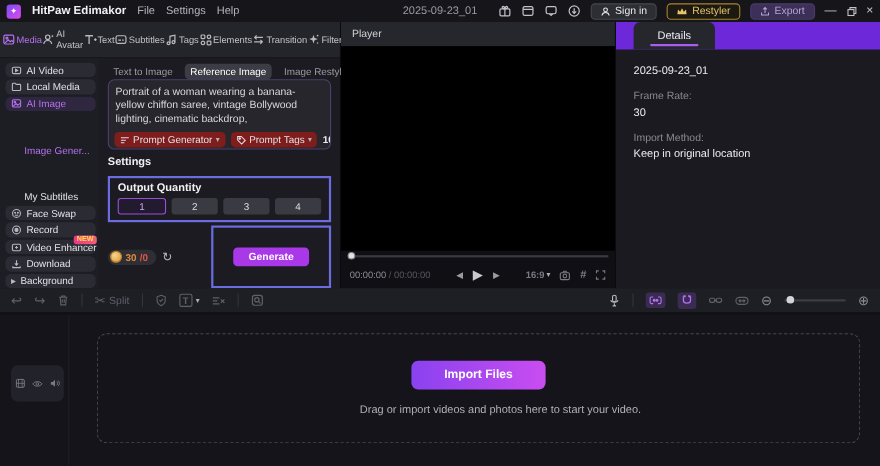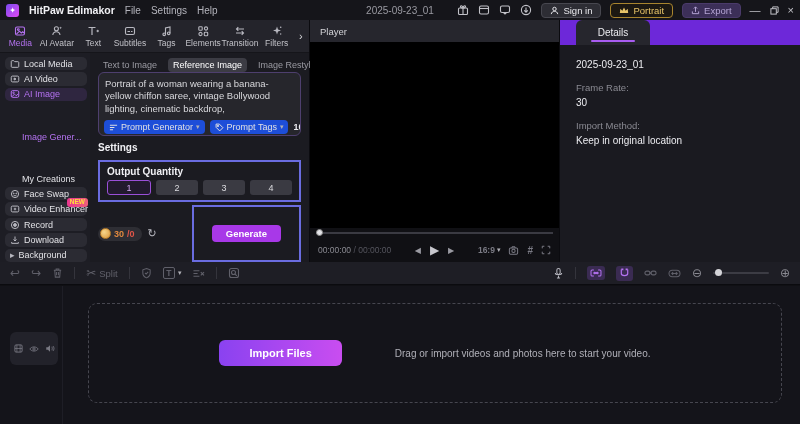--- a/index.html
+++ b/index.html
@@ -20,21 +20,21 @@
   .pill-purchase { background:#1c1812; border:1px solid #a8842e; color:#e8c468; }
   .pill-export { background:#3c2f58; border:1px solid #4a3a6a; color:#b4a4d4; }
   .winctl { color:#c2c2c8; font-size:11px; display:inline-flex; align-items:center; }
 
   
   .main { position:absolute; top:20px; left:0; right:0; height:242px; display:flex; }
 
   
   .panel-left { width:310px; background:#1d1d24; border-right:1px solid #0b0b0f; display:flex; flex-direction:column; }
   .tabstrip { height:33px; background:#24242b; display:flex; align-items:center; padding:0 2px; border-bottom:1px solid #15151a; }
-  .ntab { flex:1; display:flex; flex-direction:column; align-items:center; justify-content:center; gap:1px; color:#c2c2c8; font-size:8.5px; cursor:pointer; }
+  .ntab { flex:1; display:flex; flex-direction:row; align-items:center; justify-content:center; gap:1px; color:#c2c2c8; font-size:8.5px; cursor:pointer; }
   .ntab .nicon { color:#b8b8c0; display:flex; }
   .ntab.active, .ntab.active .nicon { color:#b472f0; }
   .overflow { width:12px; color:#d8d8dc; font-size:11px; display:flex; align-items:center; justify-content:center; }
   .panel-left-body { flex:1; display:flex; min-height:0; }
 
   
   .sidebar { width:90px; padding:4px 3px 0 5px; display:flex; flex-direction:column; gap:2px; background:#1d1d24; }
   .s-item { height:19px; border-radius:5px; background:#2b2b33; display:flex; align-items:center; gap:4px; padding:0 5px; font-size:9px; color:#e2e2e6; position:relative; cursor:pointer; white-space:nowrap; }
   .s-item .sic { color:#b8b8c0; display:inline-flex; flex:0 0 auto; }
   .s-item.sel { background:#2f2640; color:#b472f0; }
@@ -45,21 +45,21 @@
 
   
   .genpanel { flex:1; background:#1b1b21; padding:5px 8px 0 8px; display:flex; flex-direction:column; min-width:0; }
   .g-tabs { display:flex; align-items:center; gap:6px; height:16px; font-size:9px; color:#9a9aa2; }
   .g-tab { padding:2px 5px; border-radius:4px; cursor:pointer; white-space:nowrap; }
   .g-tab.active { background:#3c3c44; color:#fff; }
   .g-label { font-weight:bold; color:#f0f0f4; font-size:10px; margin:4px 0 3px 0; }
   .promptbox { border:1px solid #4e3f6e; border-radius:6px; background:#26262c; height:88px; display:flex; flex-direction:column; overflow:hidden; }
   .prompt-text { flex:1; padding:5px 6px; font-size:9.5px; line-height:1.3; color:#d8d8dc; }
   .prompt-foot { display:flex; align-items:center; gap:5px; padding:0 6px 5px 5px; font-size:9px; }
-  .mini-pill { display:inline-flex; align-items:center; gap:3px; background:#1d4ed8; border-radius:4px; padding:2px 5px; color:#e0e0e4; cursor:pointer; white-space:nowrap; }
+  .mini-pill { display:inline-flex; align-items:center; gap:3px; background:#7f1d1d; border-radius:4px; padding:2px 5px; color:#e0e0e4; cursor:pointer; white-space:nowrap; }
   .caret { font-size:7px; color:#b0b0b6; }
   .charcount { margin-left:auto; color:#6a6a72; }
   .charcount b { color:#ececf0; font-weight:bold; }
   .oq-annot { margin-top:4px; border:2px solid #6a6ce0; padding:4px 7px 5px 7px; }
   .oq-title { font-weight:bold; color:#f0f0f4; font-size:10px; margin-bottom:3px; }
   .oq-row { display:flex; gap:5px; }
   .oq-btn { flex:1; height:15px; border-radius:3px; background:#3a3a42; color:#dcdce0; font-size:9px; display:flex; align-items:center; justify-content:center; cursor:pointer; }
   .oq-btn.sel { background:#221a2e; border:1px solid #9a4fd8; color:#cfa4ee; }
   .g-foot { display:flex; align-items:center; margin-top:3px; }
   .credits { display:inline-flex; align-items:center; gap:3px; background:#2e2e34; border-radius:8px; height:14px; padding:0 7px 0 2px; font-size:9px; }
@@ -106,21 +106,21 @@
   .t-ic.lit { color:#b8b8c0; }
   .t-ic.purple { background:#3a2b52; border-radius:3px; padding:2px 3px; color:#b472f0; }
   .zoom-slider { width:56px; height:2px; background:#3c3c44; border-radius:1px; position:relative; }
   .zoom-knob { position:absolute; left:2px; top:-3px; width:7px; height:7px; border-radius:50%; background:#d4d4d8; }
   .zsym { font-size:12px; color:#8a8a92; }
 
   
   .timeline { position:absolute; top:286px; left:0; right:0; bottom:0; background:#14141a; }
   .trackhead { position:absolute; left:10px; top:46px; width:48px; height:33px; background:#22222a; border-radius:6px; display:flex; align-items:center; justify-content:center; gap:6px; color:#7a7a84; }
   .tl-divider { position:absolute; left:62px; top:0; bottom:0; width:1px; background:#1e1e26; }
-  .dropzone { position:absolute; left:88px; right:18px; top:17px; bottom:21px; border:1px dashed #46464f; border-radius:9px; display:flex; flex-direction:row; align-items:center; justify-content:center; gap:13px; }
+  .dropzone { position:absolute; left:88px; right:18px; top:17px; bottom:21px; border:1px dashed #46464f; border-radius:9px; display:flex; flex-direction:column; align-items:center; justify-content:center; gap:13px; }
   .import-btn { background:linear-gradient(90deg,#8a42f0,#c94df0); color:#fff; font-weight:bold; font-size:11px; border:none; border-radius:6px; padding:7px 30px; cursor:pointer; }
   .drop-hint { color:#b0b0b8; font-size:10px;margin-left:40px; }
 
   svg { display:block; }
 </style>
 </head>
 <body>
 
 <div id="app">
 
@@ -165,21 +165,21 @@
             </svg>
           </span>
         <span>Sign in</span>
       </span>
       <span class="pill pill-purchase">
         <span>
             <svg width="10" height="9" viewBox="0 0 12 10" fill="currentColor">
               <path d="M1 8 L1.6 2.8 L4 5.2 L6 1.5 L8 5.2 L10.4 2.8 L11 8 Z"></path>
             </svg>
           </span>
-        <span>Portrait</span>
+        <span>Restyler</span>
       </span>
       <span class="pill pill-export">
         <span>
             <svg width="9" height="9" viewBox="0 0 10 10" fill="none" stroke="currentColor" stroke-width="1.1">
               <path d="M5 6.5 V1 M3.2 2.8 L5 1 L6.8 2.8"></path>
               <path d="M1.5 6 V8.5 H8.5 V6"></path>
             </svg>
           </span>
         <span>Export</span>
       </span>
@@ -278,79 +278,79 @@
         </div>
         <span class="overflow">›</span>
       </div>
 
       <div class="panel-left-body">
 
         <div class="sidebar">
           <div class="s-item">
             <span class="sic">
                 <svg width="10" height="10" viewBox="0 0 12 12" fill="none" stroke="currentColor" stroke-width="1.2">
-                  <path d="M1.5 3 C1.5 2.4 1.9 2 2.5 2 H4.5 L5.7 3.2 H9.5 C10.1 3.2 10.5 3.6 10.5 4.2 V9 C10.5 9.6 10.1 10 9.5 10 H2.5 C1.9 10 1.5 9.6 1.5 9 Z"></path>
-                </svg>
-              </span>
-            <span>Local Media</span>
-          </div>
-          <div class="s-item">
-            <span class="sic">
-                <svg width="10" height="10" viewBox="0 0 12 12" fill="none" stroke="currentColor" stroke-width="1.2">
                   <rect x="1.5" y="2.5" width="9" height="7" rx="1.5"></rect>
                   <path d="M5 4.8 L7.2 6 L5 7.2 Z" fill="currentColor"></path>
                 </svg>
               </span>
             <span>AI Video</span>
+          </div>
+          <div class="s-item">
+            <span class="sic">
+                <svg width="10" height="10" viewBox="0 0 12 12" fill="none" stroke="currentColor" stroke-width="1.2">
+                  <path d="M1.5 3 C1.5 2.4 1.9 2 2.5 2 H4.5 L5.7 3.2 H9.5 C10.1 3.2 10.5 3.6 10.5 4.2 V9 C10.5 9.6 10.1 10 9.5 10 H2.5 C1.9 10 1.5 9.6 1.5 9 Z"></path>
+                </svg>
+              </span>
+            <span>Local Media</span>
           </div>
           <div class="s-item sel">
             <span class="sic">
                 <svg width="10" height="10" viewBox="0 0 12 12" fill="none" stroke="currentColor" stroke-width="1.2">
                   <rect x="1.5" y="2" width="9" height="8" rx="1.5"></rect>
                   <circle cx="4.2" cy="4.6" r="0.9"></circle>
                   <path d="M2.5 9 L5.5 6.2 L7.3 8 L10 6"></path>
                 </svg>
               </span>
             <span>AI Image</span>
           </div>
           <div class="s-item s-sub sel-sub">
             <span>Image Gener...</span>
           </div>
           <div class="s-item s-sub">
-            <span>My Creations</span>
+            <span>My Subtitles</span>
           </div>
           <div class="s-item">
             <span class="sic">
                 <svg width="10" height="10" viewBox="0 0 12 12" fill="none" stroke="currentColor" stroke-width="1.2">
                   <circle cx="6" cy="6" r="4.3"></circle>
                   <circle cx="4.5" cy="5.2" r="0.5" fill="currentColor"></circle>
                   <circle cx="7.5" cy="5.2" r="0.5" fill="currentColor"></circle>
                   <path d="M4.3 7.5 C4.9 8.2 7.1 8.2 7.7 7.5"></path>
                 </svg>
               </span>
             <span>Face Swap</span>
           </div>
           <div class="s-item">
             <span class="sic">
                 <svg width="10" height="10" viewBox="0 0 12 12" fill="none" stroke="currentColor" stroke-width="1.2">
+                  <circle cx="6" cy="6" r="4.3"></circle>
+                  <circle cx="6" cy="6" r="1.7" fill="currentColor"></circle>
+                </svg>
+              </span>
+            <span>Record</span>
+          </div>
+          <div class="s-item">
+            <span class="sic">
+                <svg width="10" height="10" viewBox="0 0 12 12" fill="none" stroke="currentColor" stroke-width="1.2">
                   <rect x="1.5" y="2.5" width="9" height="7" rx="1.5"></rect>
                   <path d="M4.5 6 H7.5 M6 4.5 V7.5"></path>
                 </svg>
               </span>
             <span>Video Enhancer</span>
             <span class="badge-new">NEW</span>
-          </div>
-          <div class="s-item">
-            <span class="sic">
-                <svg width="10" height="10" viewBox="0 0 12 12" fill="none" stroke="currentColor" stroke-width="1.2">
-                  <circle cx="6" cy="6" r="4.3"></circle>
-                  <circle cx="6" cy="6" r="1.7" fill="currentColor"></circle>
-                </svg>
-              </span>
-            <span>Record</span>
           </div>
           <div class="s-item">
             <span class="sic">
                 <svg width="10" height="10" viewBox="0 0 12 12" fill="none" stroke="currentColor" stroke-width="1.2">
                   <path d="M6 1.8 V7 M4.2 5.4 L6 7.2 L7.8 5.4"></path>
                   <path d="M2 8.5 V10 H10 V8.5"></path>
                 </svg>
               </span>
             <span>Download</span>
           </div>

